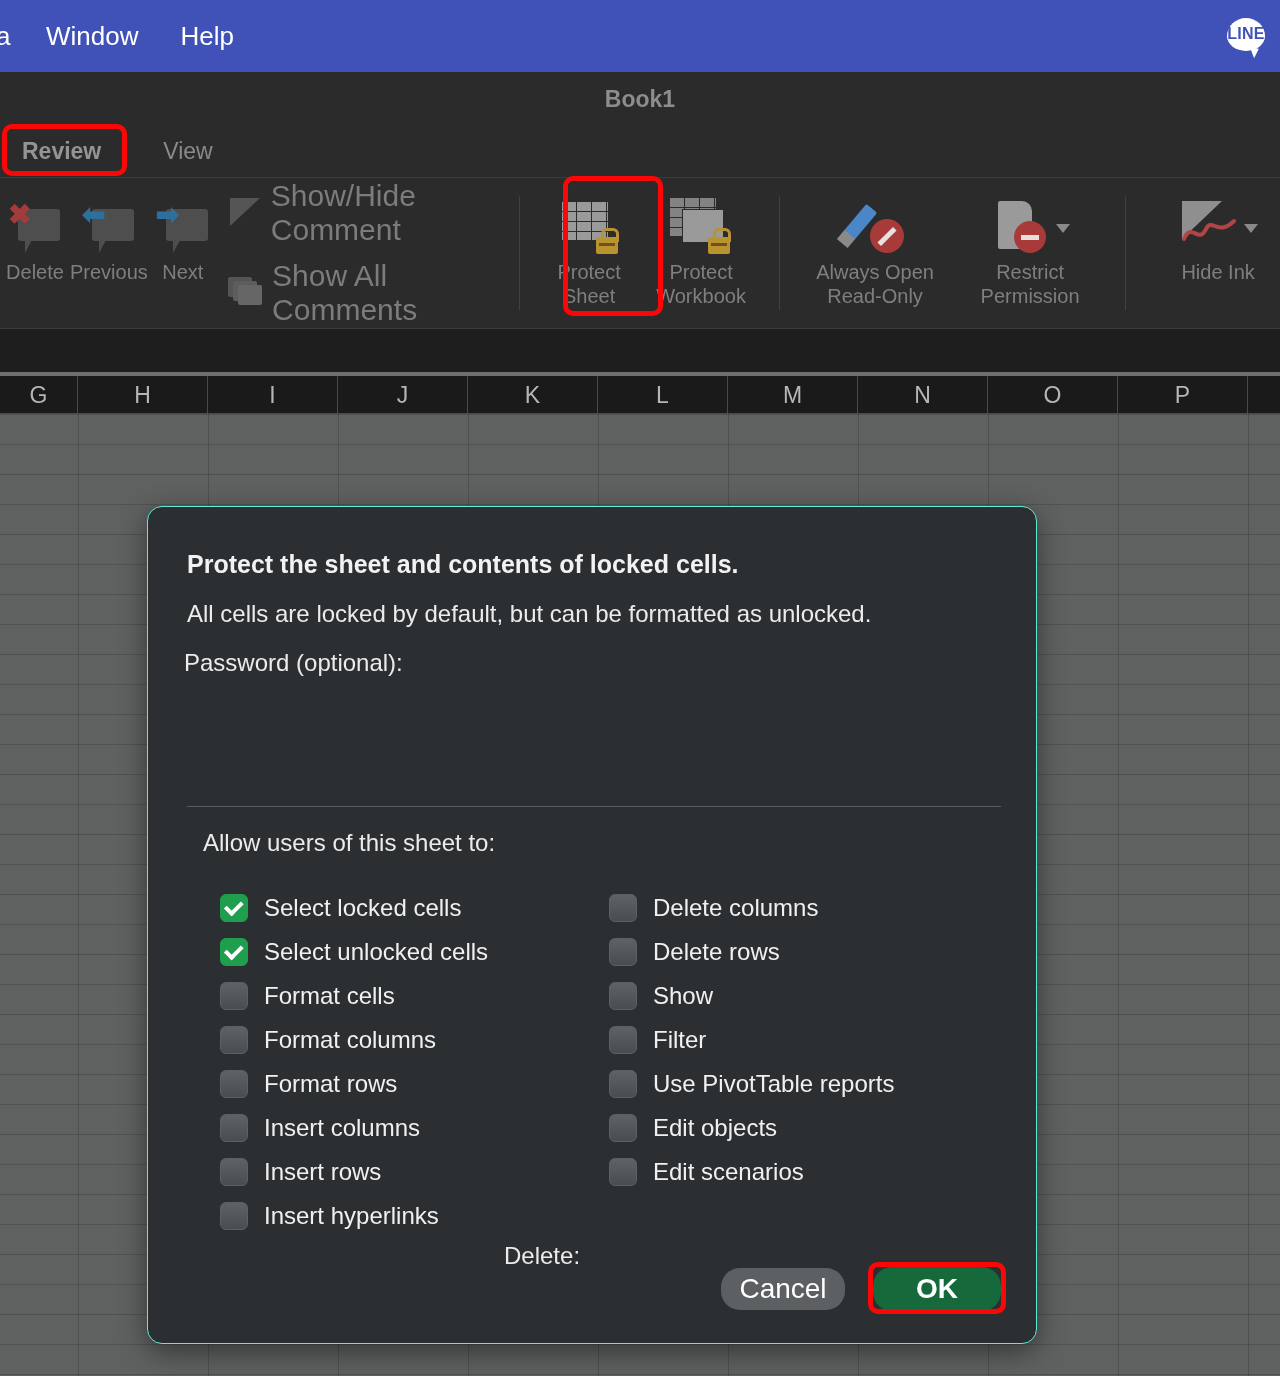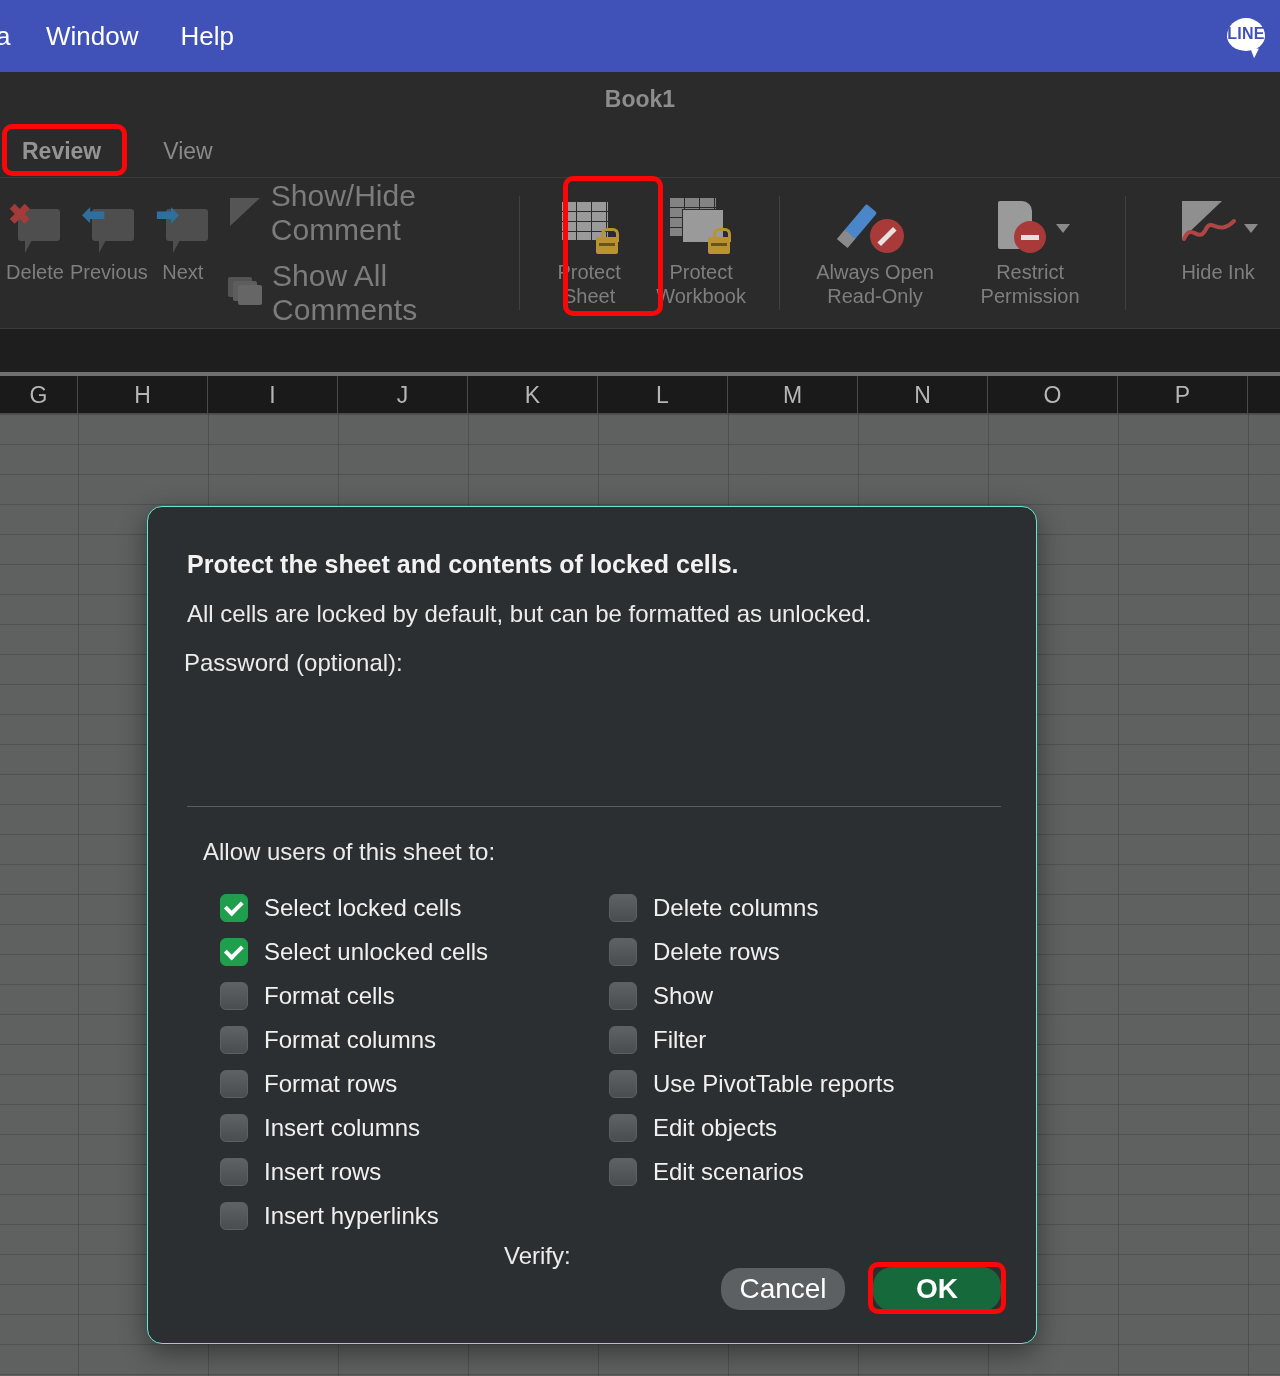--- a/index.html
+++ b/index.html
@@ -254,21 +254,21 @@
   .vf-input {
     position: absolute; left: 452px; top: 728px; width: 545px; height: 36px;
     background: #3a3d3f; border: 1px solid #6e7174; border-radius: 2px;
   }
 
   .divider {
     position: absolute; left: 39px; top: 299px; width: 814px; height: 1px;
     background: #5a5d5f;
   }
   .allow-label {
-    position: absolute; left: 55px; top: 331px; font-size: 24px; color: #ebebeb;
+    position: absolute; left: 55px; top: 322px; font-size: 24px; color: #ebebeb;
   }
   .cbcol { position: absolute; display: flex; flex-direction: column; gap: 10px; }
   .cbcol-left { left: 72px; top: 381px; }
   .cbcol-right { left: 461px; top: 381px; }
   .cbrow { display: flex; align-items: flex-end; gap: 16px; height: 34px; }
   .cbox {
     width: 28px; height: 28px; border-radius: 6px; flex: none;
     background: linear-gradient(to bottom, #5e6265, #4a4d50);
     border: 1px solid #5c6063;
     display: flex; align-items: center; justify-content: center;
@@ -474,21 +474,21 @@
     <div class="vline" style="left:1118px;"></div>
     <div class="vline" style="left:1248px;"></div>
   </div>
 
   <div class="dialog">
 
     <div class="dlg-title">Protect the sheet and contents of locked cells.</div>
     <div class="dlg-sub">All cells are locked by default, but can be formatted as unlocked.</div>
 
     <div class="field-label pw-label">Password (optional):</div>
-    <div class="field-label vf-label">Verify:</div>
+    <div class="field-label vf-label">Delete:</div>
 
     <div class="divider"></div>
 
     <div class="allow-label">Allow users of this sheet to:</div>
 
     <div class="cbcol cbcol-left">
       <div class="cbrow">
         <div class="cbox checked"></div>
         <div class="cblabel">Select locked cells</div>
       </div>

